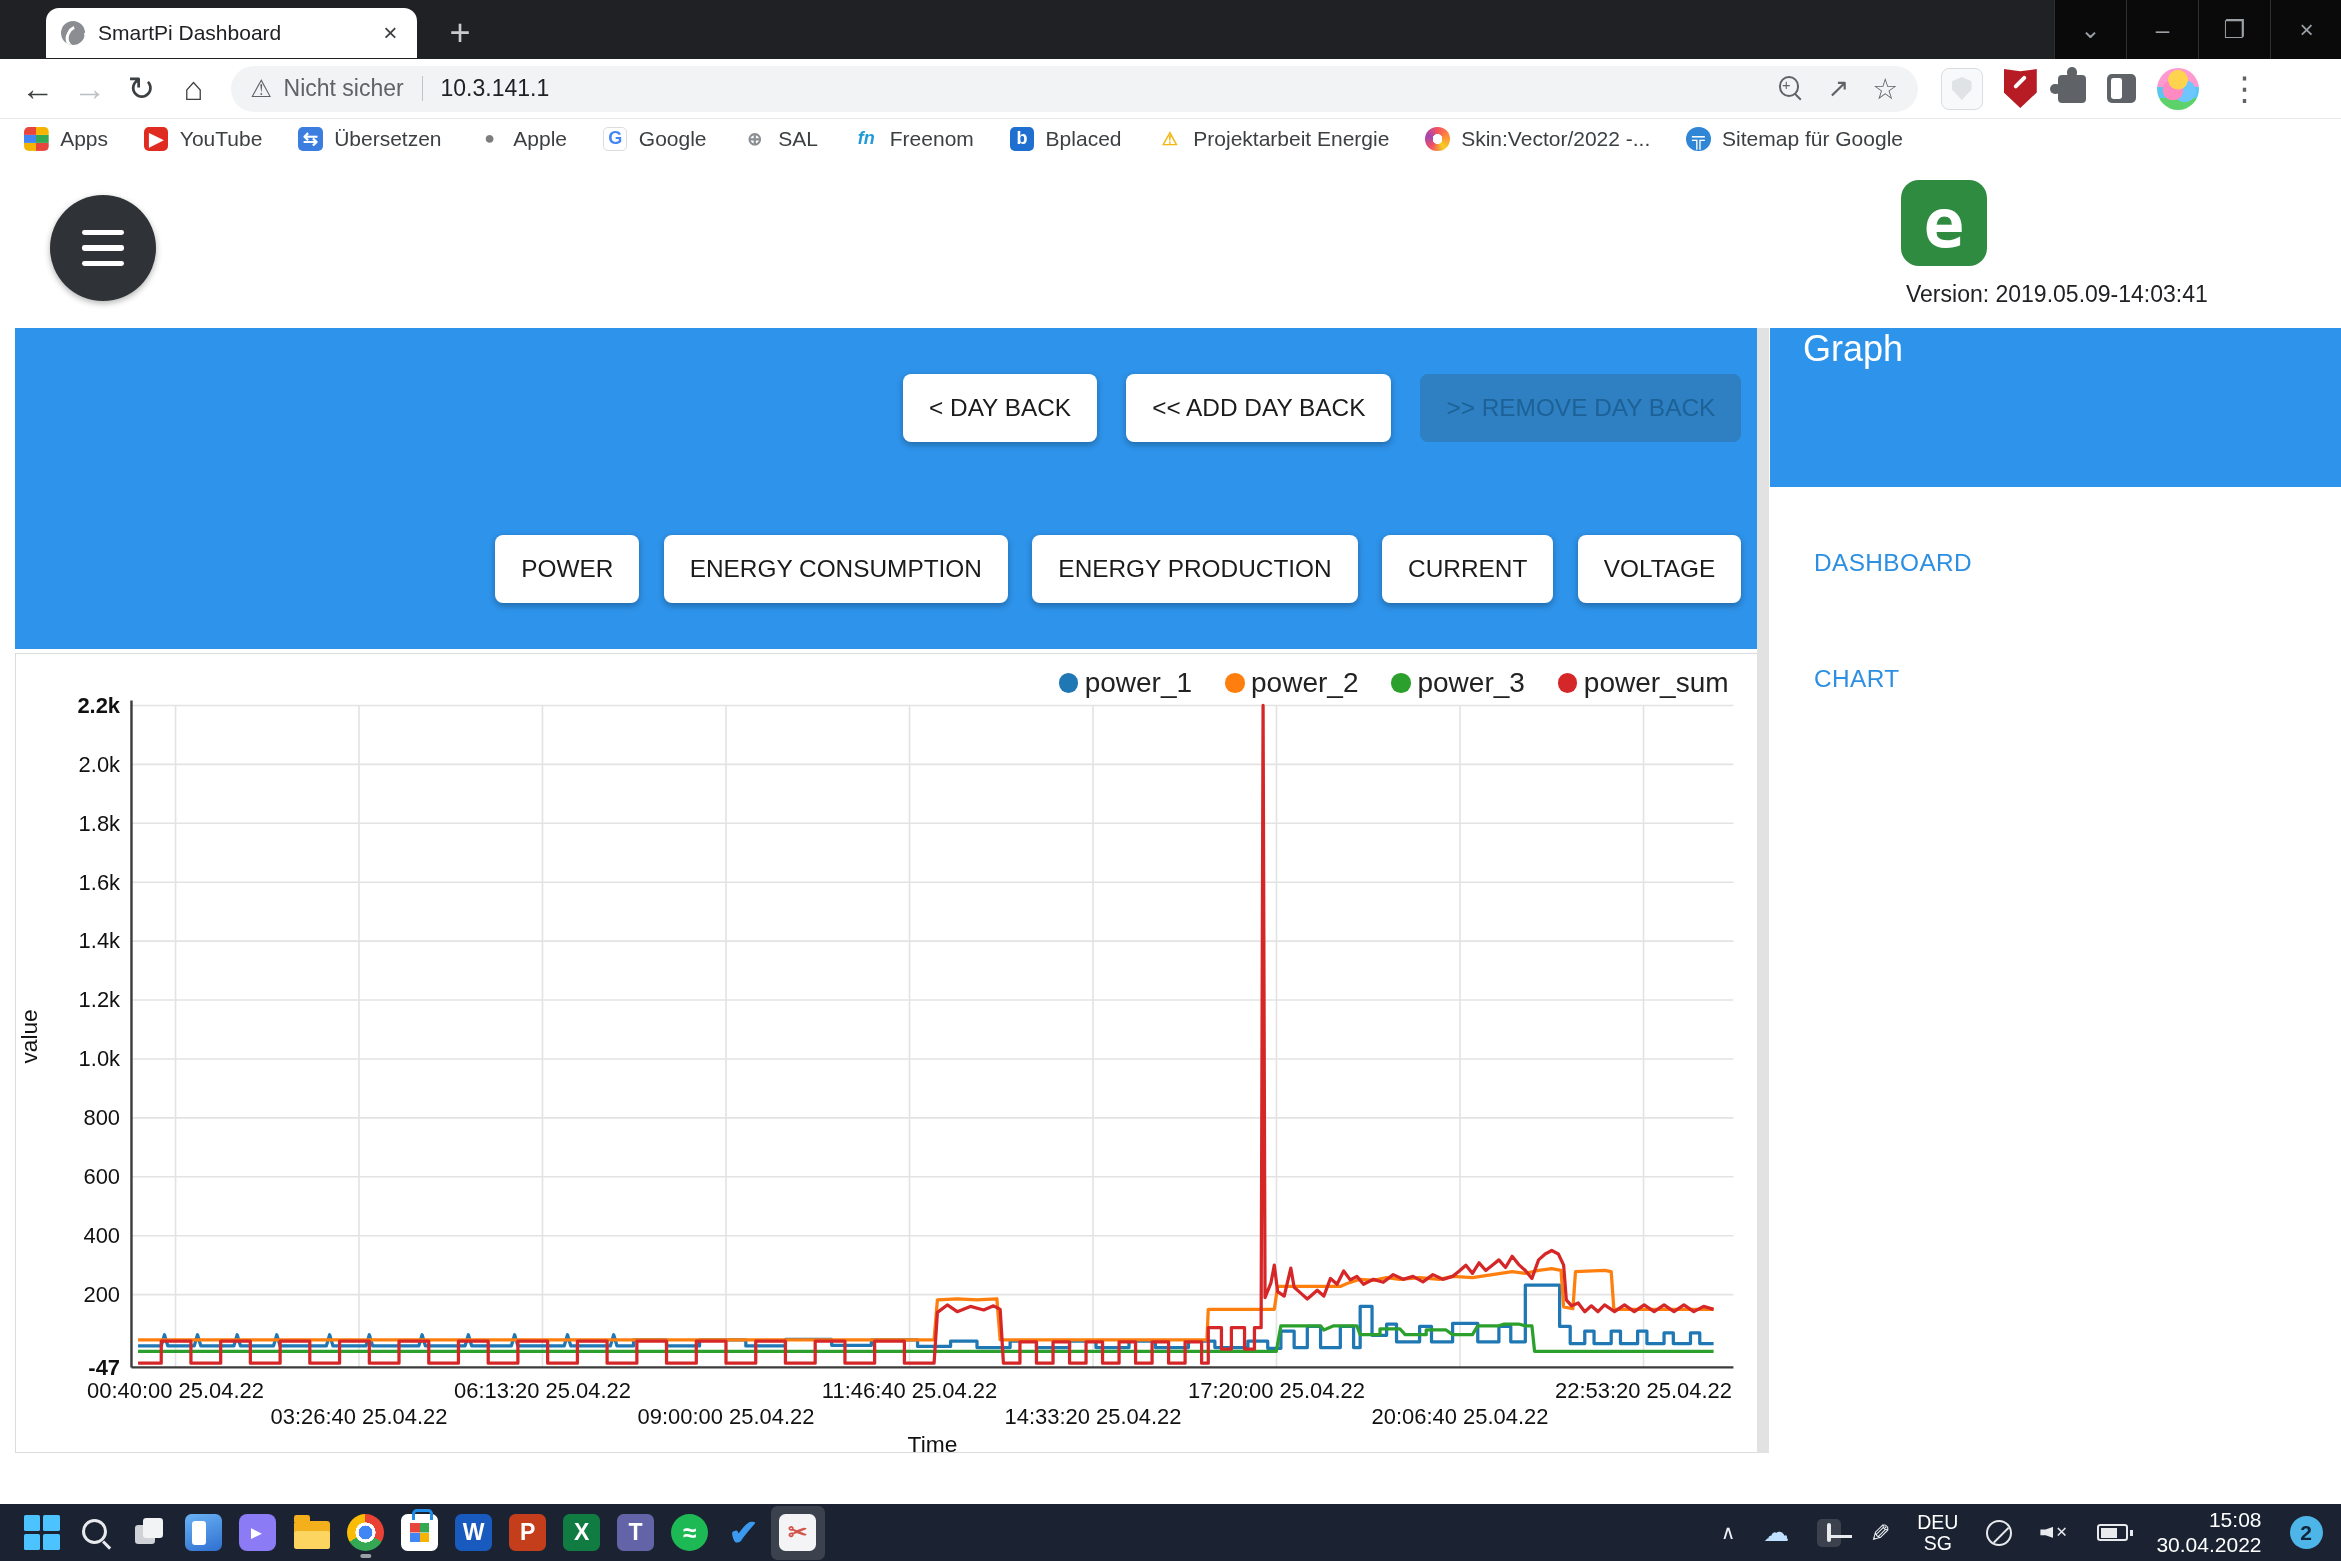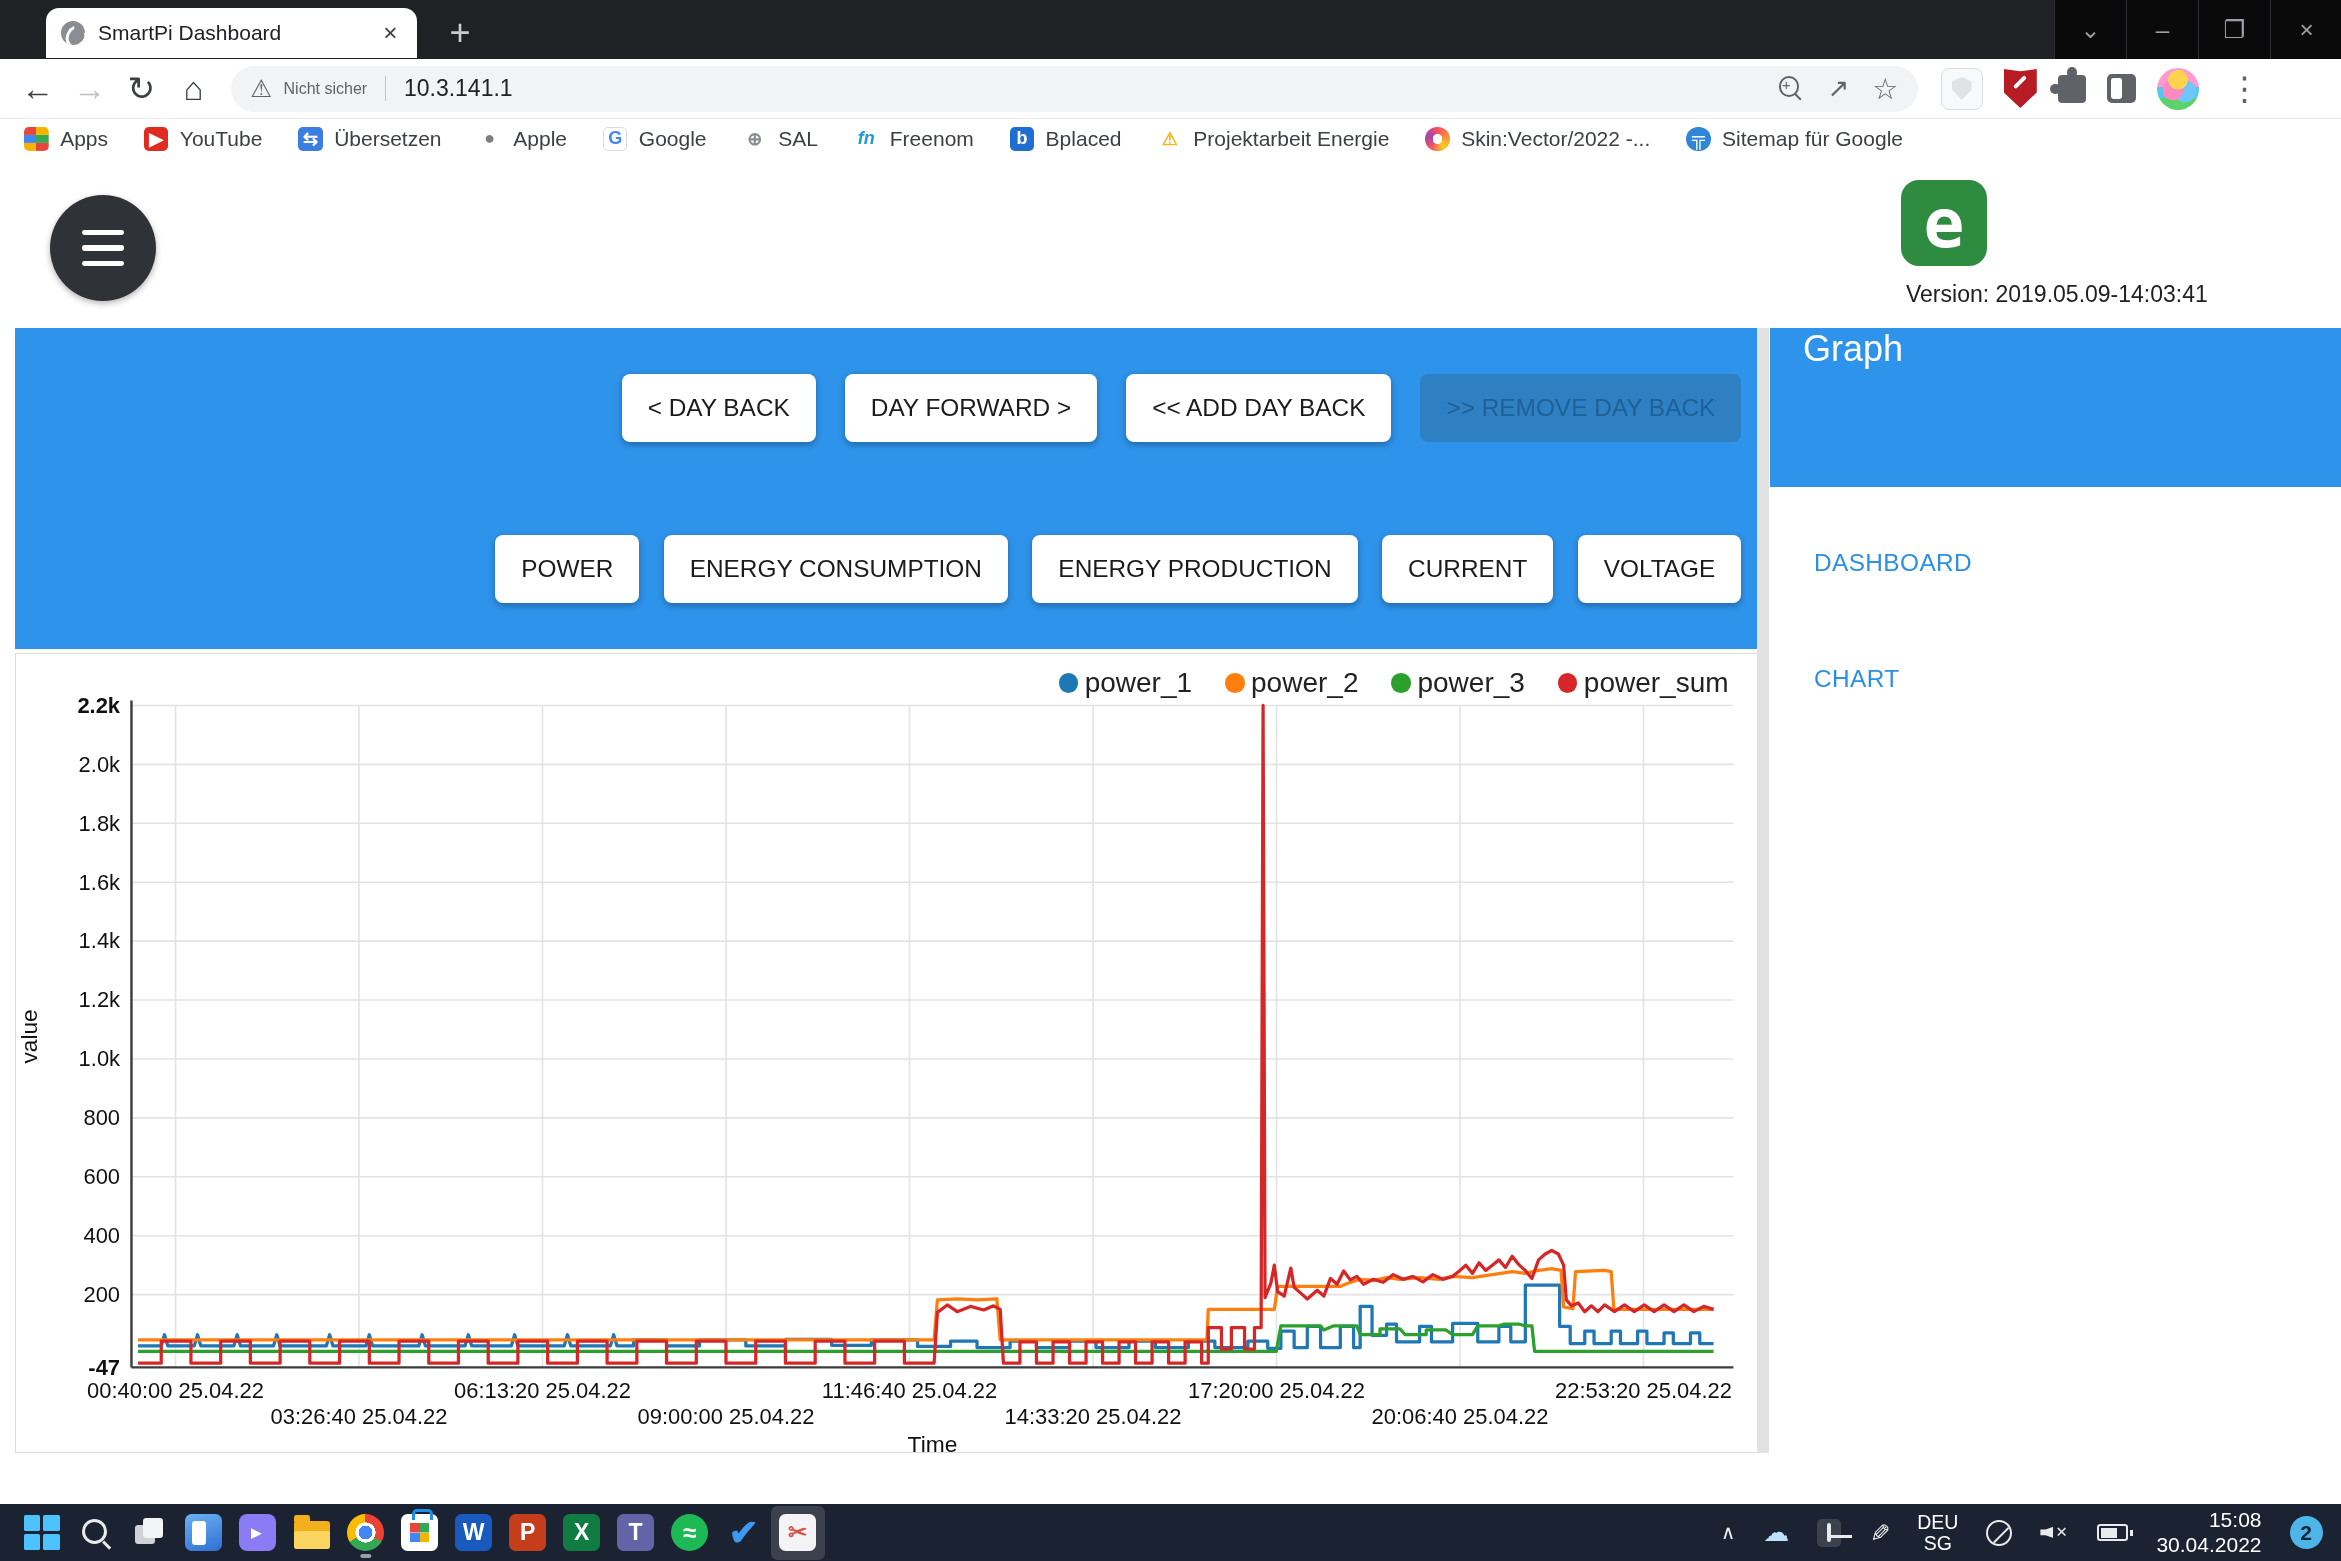--- a/index.html
+++ b/index.html
@@ -24,21 +24,21 @@
         display:flex; align-items:center; justify-content:center; border-left:0.8px solid #2c2e31; }
 
   
   .toolbar { position:absolute; left:0; top:59px; width:2342px; height:60px; background:#fff;
              display:flex; align-items:center; border-bottom:0.8px solid #e8eaed; }
   .nav-ic { font-size:33px; color:#3c4043; width:52px; text-align:center; }
   .nav-ic.disabled { color:#bdc1c6; }
   .omnibox { margin-left:11.4px; width:1687px; height:46px; background:#f1f3f4; border-radius:23px;
              display:flex; align-items:center; padding:0 19.5px; }
   .warn-ic { color:#5f6368; font-size:24.4px; margin-right:11.4px; }
-  .sec-text { color:#5f6368; font-size:16px; }
+  .sec-text { color:#5f6368; font-size:23px; }
   .om-div { width:0.8px; height:24.4px; background:#c0c4c9; margin:0 18px; }
   .om-url { color:#202124; font-size:23px; flex:1; }
   .zoom-ic { position:relative; width:24.4px; height:24.4px; margin-right:24.4px;}
   .zoom-ic::before{content:""; position:absolute; left:0; top:0; width:16.3px;height:16.3px;
         border:2.4px solid #5f6368; border-radius:50%;}
   .zoom-ic::after{content:""; position:absolute; left:16.3px; top:16.3px; width:8.1px; height:2.4px;
         background:#5f6368; transform:rotate(45deg); transform-origin:left center;}
   .zoom-plus{position:absolute; left:3.3px; top:0.8px; color:#5f6368; font-size:14.6px;}
   .share-ic { color:#5f6368; font-size:26px; margin-right:23px; }
   .star-ic { color:#5f6368; font-size:29px; }
@@ -288,21 +288,20 @@
         <span class="bar"></span>
     </div>
     <div class="logo">
       <span class="logo-e">e</span>
     </div>
     <div class="version">Version: 2019.05.09-14:03:41</div>
 
     <div class="main-panel">
       <div class="btn-row row1">
           <button class="pbtn">&lt; DAY BACK</button>
-          <button class="pbtn">DAY FORWARD &gt;</button>
           <button class="pbtn">&lt;&lt; ADD DAY BACK</button>
           <button class="pbtn disabled">&gt;&gt; REMOVE DAY BACK</button>
         </div>
       <div class="btn-row row2">
           <button class="pbtn">POWER</button>
           <button class="pbtn">ENERGY CONSUMPTION</button>
           <button class="pbtn">ENERGY PRODUCTION</button>
           <button class="pbtn">CURRENT</button>
           <button class="pbtn">VOLTAGE</button>
         </div>

